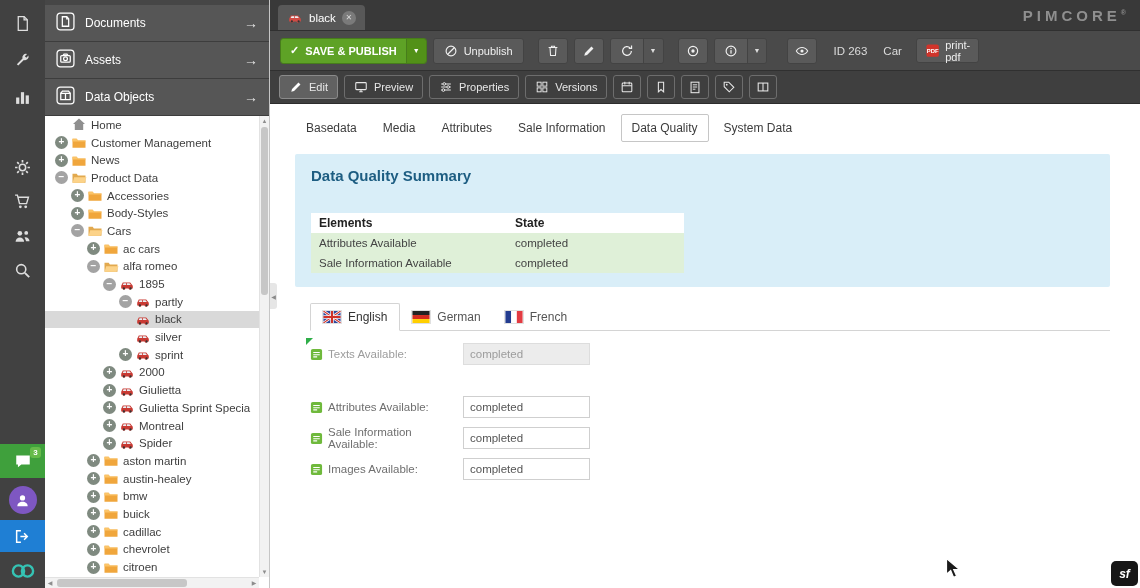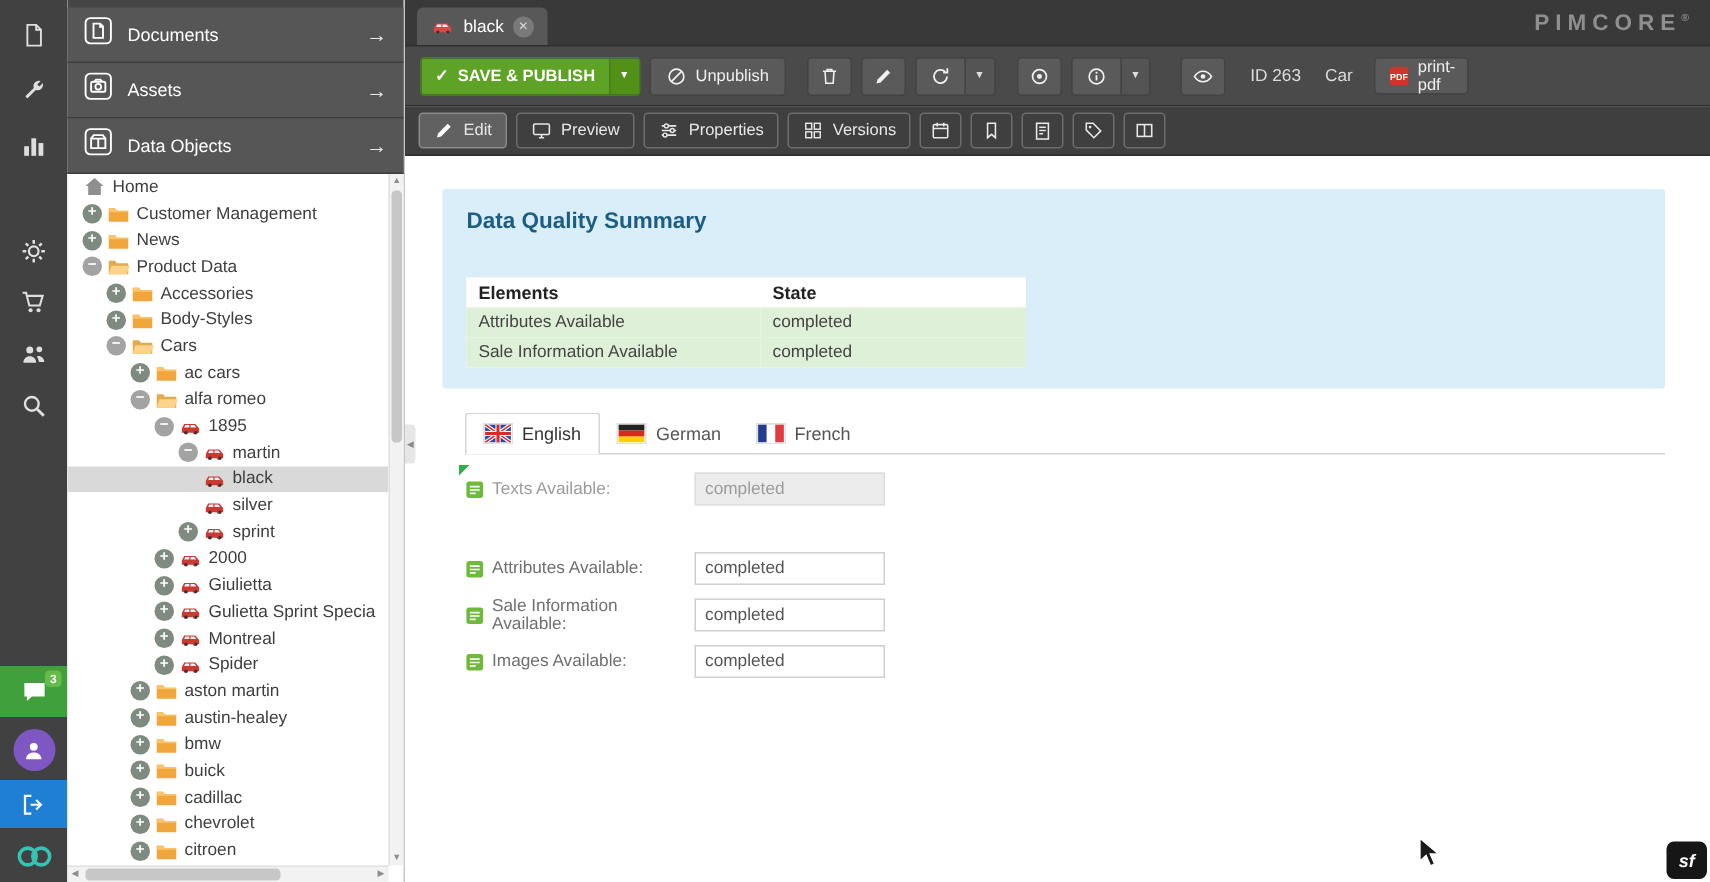--- a/index.html
+++ b/index.html
@@ -217,21 +217,21 @@
         <span><svg viewBox="0 0 18 18">
               <rect x="1" y="1" width="16" height="16" rx="3"></rect>
               <path d="M4.5 7h9v6h-9z"></path>
               <path d="M4.5 7l1.6-2.2h5.8L13.5 7M9 7v6"></path>
             </svg></span>
         <span class="albl">Data Objects</span>
         <span class="arr">→</span>
       </div>
     </div>
     <div class="tree">
-        <div class="trow" style="padding-left: 10px;">
+        <div class="trow" style="padding-left: 26px;">
           <span class="ticon">
             <svg viewBox="0 0 16 15">
               <path d="M8 1.6 14 7H12.2V13H3.8V7H2Z" fill="#8f8f8f"></path>
             </svg>
           </span>
           <span class="tlabel">Home</span>
         </div>
         <div class="trow" style="padding-left: 10px;">
           <span class="exp p">+</span>
           <span class="ticon">
@@ -329,21 +329,21 @@
           <span class="exp m">−</span>
           <span class="ticon">
             <svg viewBox="0 0 16 15">
               <path d="M2.2 8.7 3.8 5.6h7.4l2.6 3.1v2.8h-1.2a1.6 1.6 0 0 1-3.1 0H6.5a1.6 1.6 0 0 1-3.1 0H2.2Z" fill="#c93a33"></path>
               <path d="M4.6 6.3h2.6v1.7H3.7Z" fill="#e9eff3"></path>
               <path d="M8 6.3h2.5l1.4 1.7H8Z" fill="#e9eff3"></path>
               <circle cx="4.9" cy="11.4" r="1.1" fill="#333"></circle>
               <circle cx="11.6" cy="11.4" r="1.1" fill="#333"></circle>
             </svg>
           </span>
-          <span class="tlabel">martin</span>
+          <span class="tlabel">partly</span>
         </div>
         <div class="trow sel" style="padding-left: 90px;">
           <span class="ticon">
             <svg viewBox="0 0 16 15">
               <path d="M2.2 8.7 3.8 5.6h7.4l2.6 3.1v2.8h-1.2a1.6 1.6 0 0 1-3.1 0H6.5a1.6 1.6 0 0 1-3.1 0H2.2Z" fill="#c93a33"></path>
               <path d="M4.6 6.3h2.6v1.7H3.7Z" fill="#e9eff3"></path>
               <path d="M8 6.3h2.5l1.4 1.7H8Z" fill="#e9eff3"></path>
               <circle cx="4.9" cy="11.4" r="1.1" fill="#333"></circle>
               <circle cx="11.6" cy="11.4" r="1.1" fill="#333"></circle>
             </svg>
@@ -665,20 +665,28 @@
       </div>
       <div class="sbtn icononly">
         <svg viewBox="0 0 16 16">
             <rect x="2.5" y="3.5" width="11" height="9" fill="none" stroke="currentColor" stroke-width="1.2"></rect>
             <path d="M8 3.5v9" stroke="currentColor" stroke-width="1.2"></path>
           </svg>
       </div>
     </div>
 
     <div class="content">
+      <div class="ctabs">
+          <div class="ctab">Basedata</div>
+          <div class="ctab">Media</div>
+          <div class="ctab">Attributes</div>
+          <div class="ctab">Sale Information</div>
+          <div class="ctab active">Data Quality</div>
+          <div class="ctab">System Data</div>
+        </div>
 
       <div class="summary">
         <h2>Data Quality Summary</h2>
         <table class="stable">
           <thead>
             <tr>
               <th>Elements</th>
               <th>State</th>
             </tr>
           </thead>

